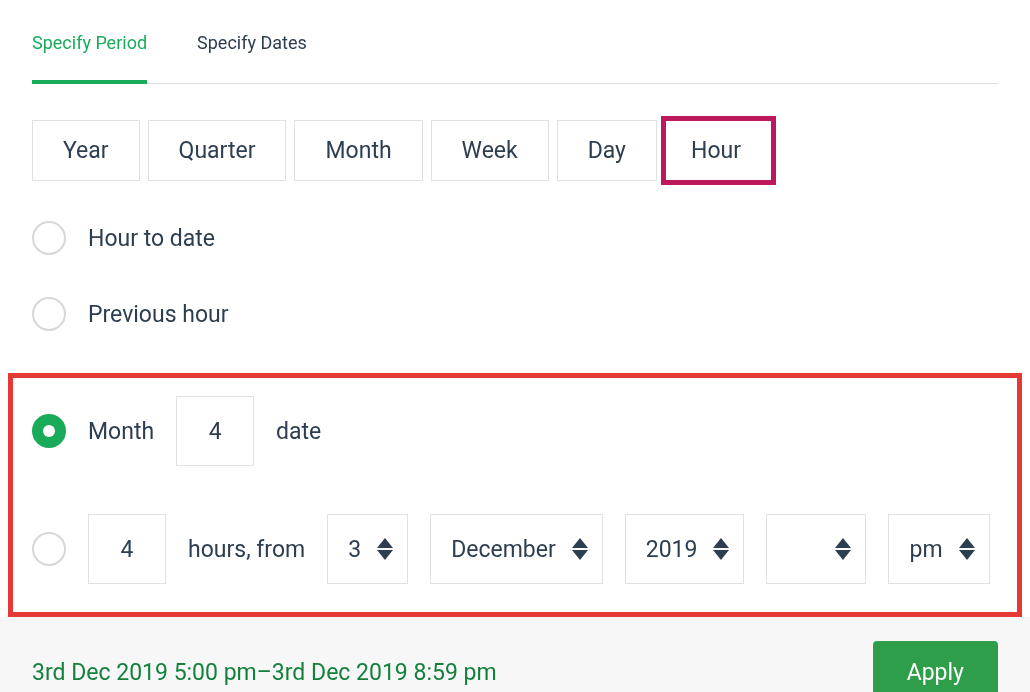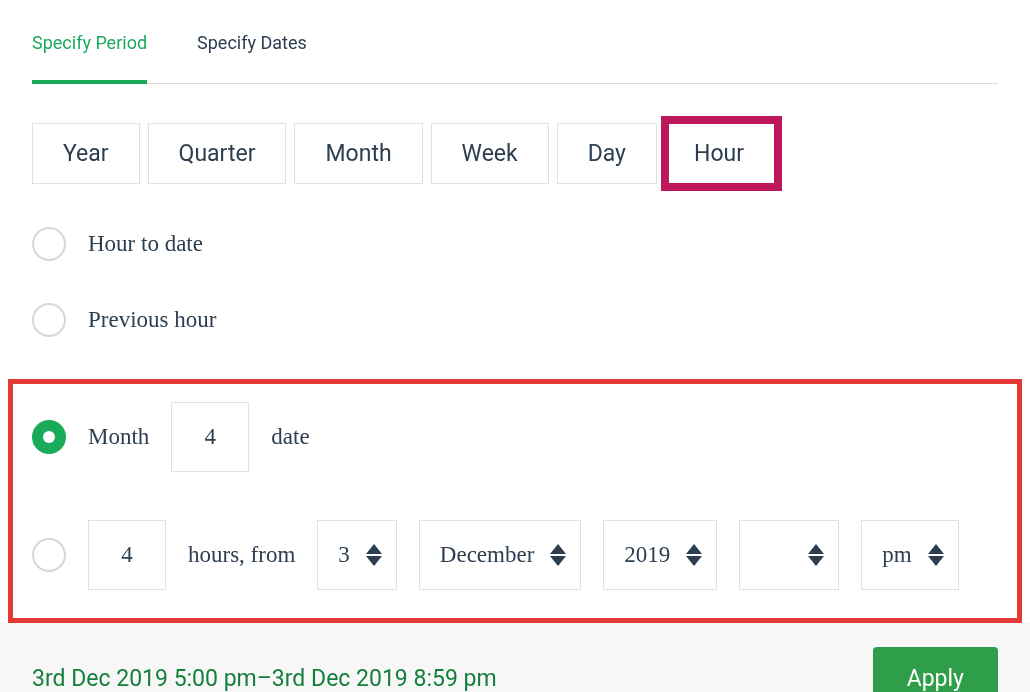--- a/index.html
+++ b/index.html
@@ -50,30 +50,29 @@
   .period-btn {
     border: 1px solid #e1e1e1;
     background: #fff;
     font-size: 23px;
     color: #2c3e50;
     padding: 16px 30px;
     cursor: pointer;
     font-family: inherit;
   }
   .hour-highlight {
-    border: 8px solid #be185d;
+    border: 5px solid #be185d;
     margin: -4px -4px -4px -4px;
     padding-left: 25px;
   }
   .options {
     margin-top: 40px;
     display: flex;
     flex-direction: column;
     gap: 42px;
-    font-family: Liberation Serif, serif;
   }
   .option-row {
     display: flex;
     align-items: center;
     gap: 22px;
     font-size: 23px;
     color: #2c3e50;
   }
   .radio {
     width: 34px;

